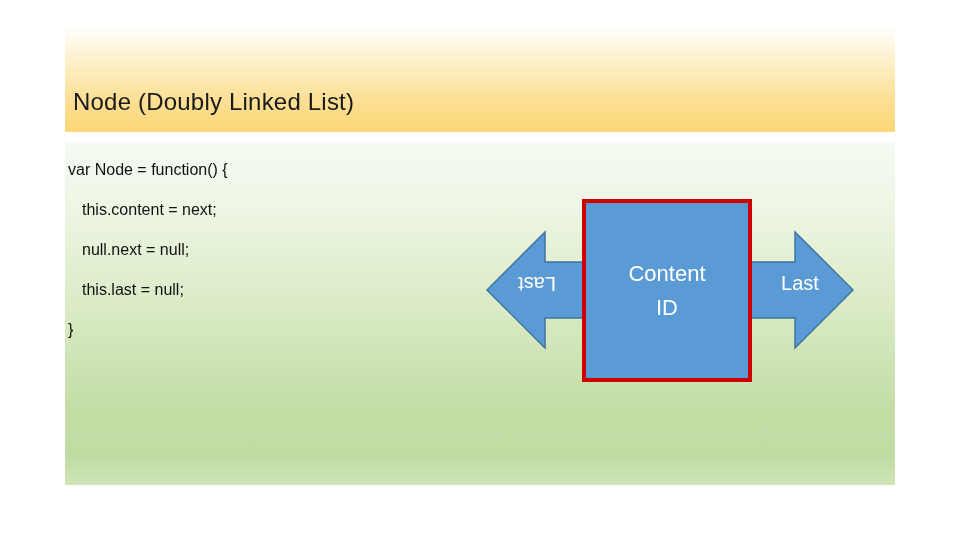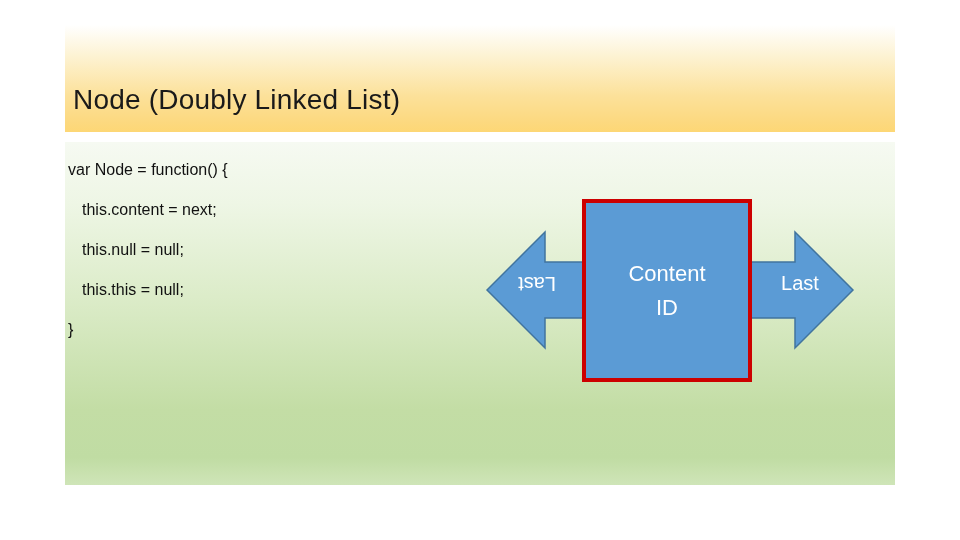--- a/index.html
+++ b/index.html
@@ -32,21 +32,21 @@
                 #ffffff 0%,
                 #fdf3d4 28%,
                 #fce19a 66%,
                 #fcd980 90%,
                 #fdd775 100%);
   }
   #title-text {
     position: absolute;
     left: 8px;
     bottom: 16px;
-    font-size: 28px;
+    font-size: 24px;
     color: #1a1a1a;
     letter-spacing: 0.2px;
     white-space: nowrap;
   }
 
   
   #body-panel {
     position: absolute;
     left: 65px;
     top: 142px;
@@ -146,22 +146,22 @@
 
   <div id="title-band">
     <div id="title-text">Node (Doubly Linked List)</div>
   </div>
 
   <div id="body-panel">
 
     <div id="code-block">
       <div class="code-line">var Node = function() {</div>
       <div class="code-line indent">this.content = next;</div>
-      <div class="code-line indent">this.null = null;</div>
-      <div class="code-line indent">this.this = null;</div>
+      <div class="code-line indent">null.next = null;</div>
+      <div class="code-line indent">this.last = null;</div>
       <div class="code-line">}</div>
     </div>
 
     <div id="diagram">
 
       <svg class="arrow-svg" width="420" height="260" viewBox="0 0 420 260">
         <polygon points="17,103 75,45 75,75 160,75 160,131 75,131 75,161 17,103" fill="#5b9bd5" stroke="#41749e" stroke-width="1.5"></polygon>
 
         <polygon points="383,103 325,45 325,75 240,75 240,131 325,131 325,161 383,103" fill="#5b9bd5" stroke="#41749e" stroke-width="1.5"></polygon>
       </svg>

